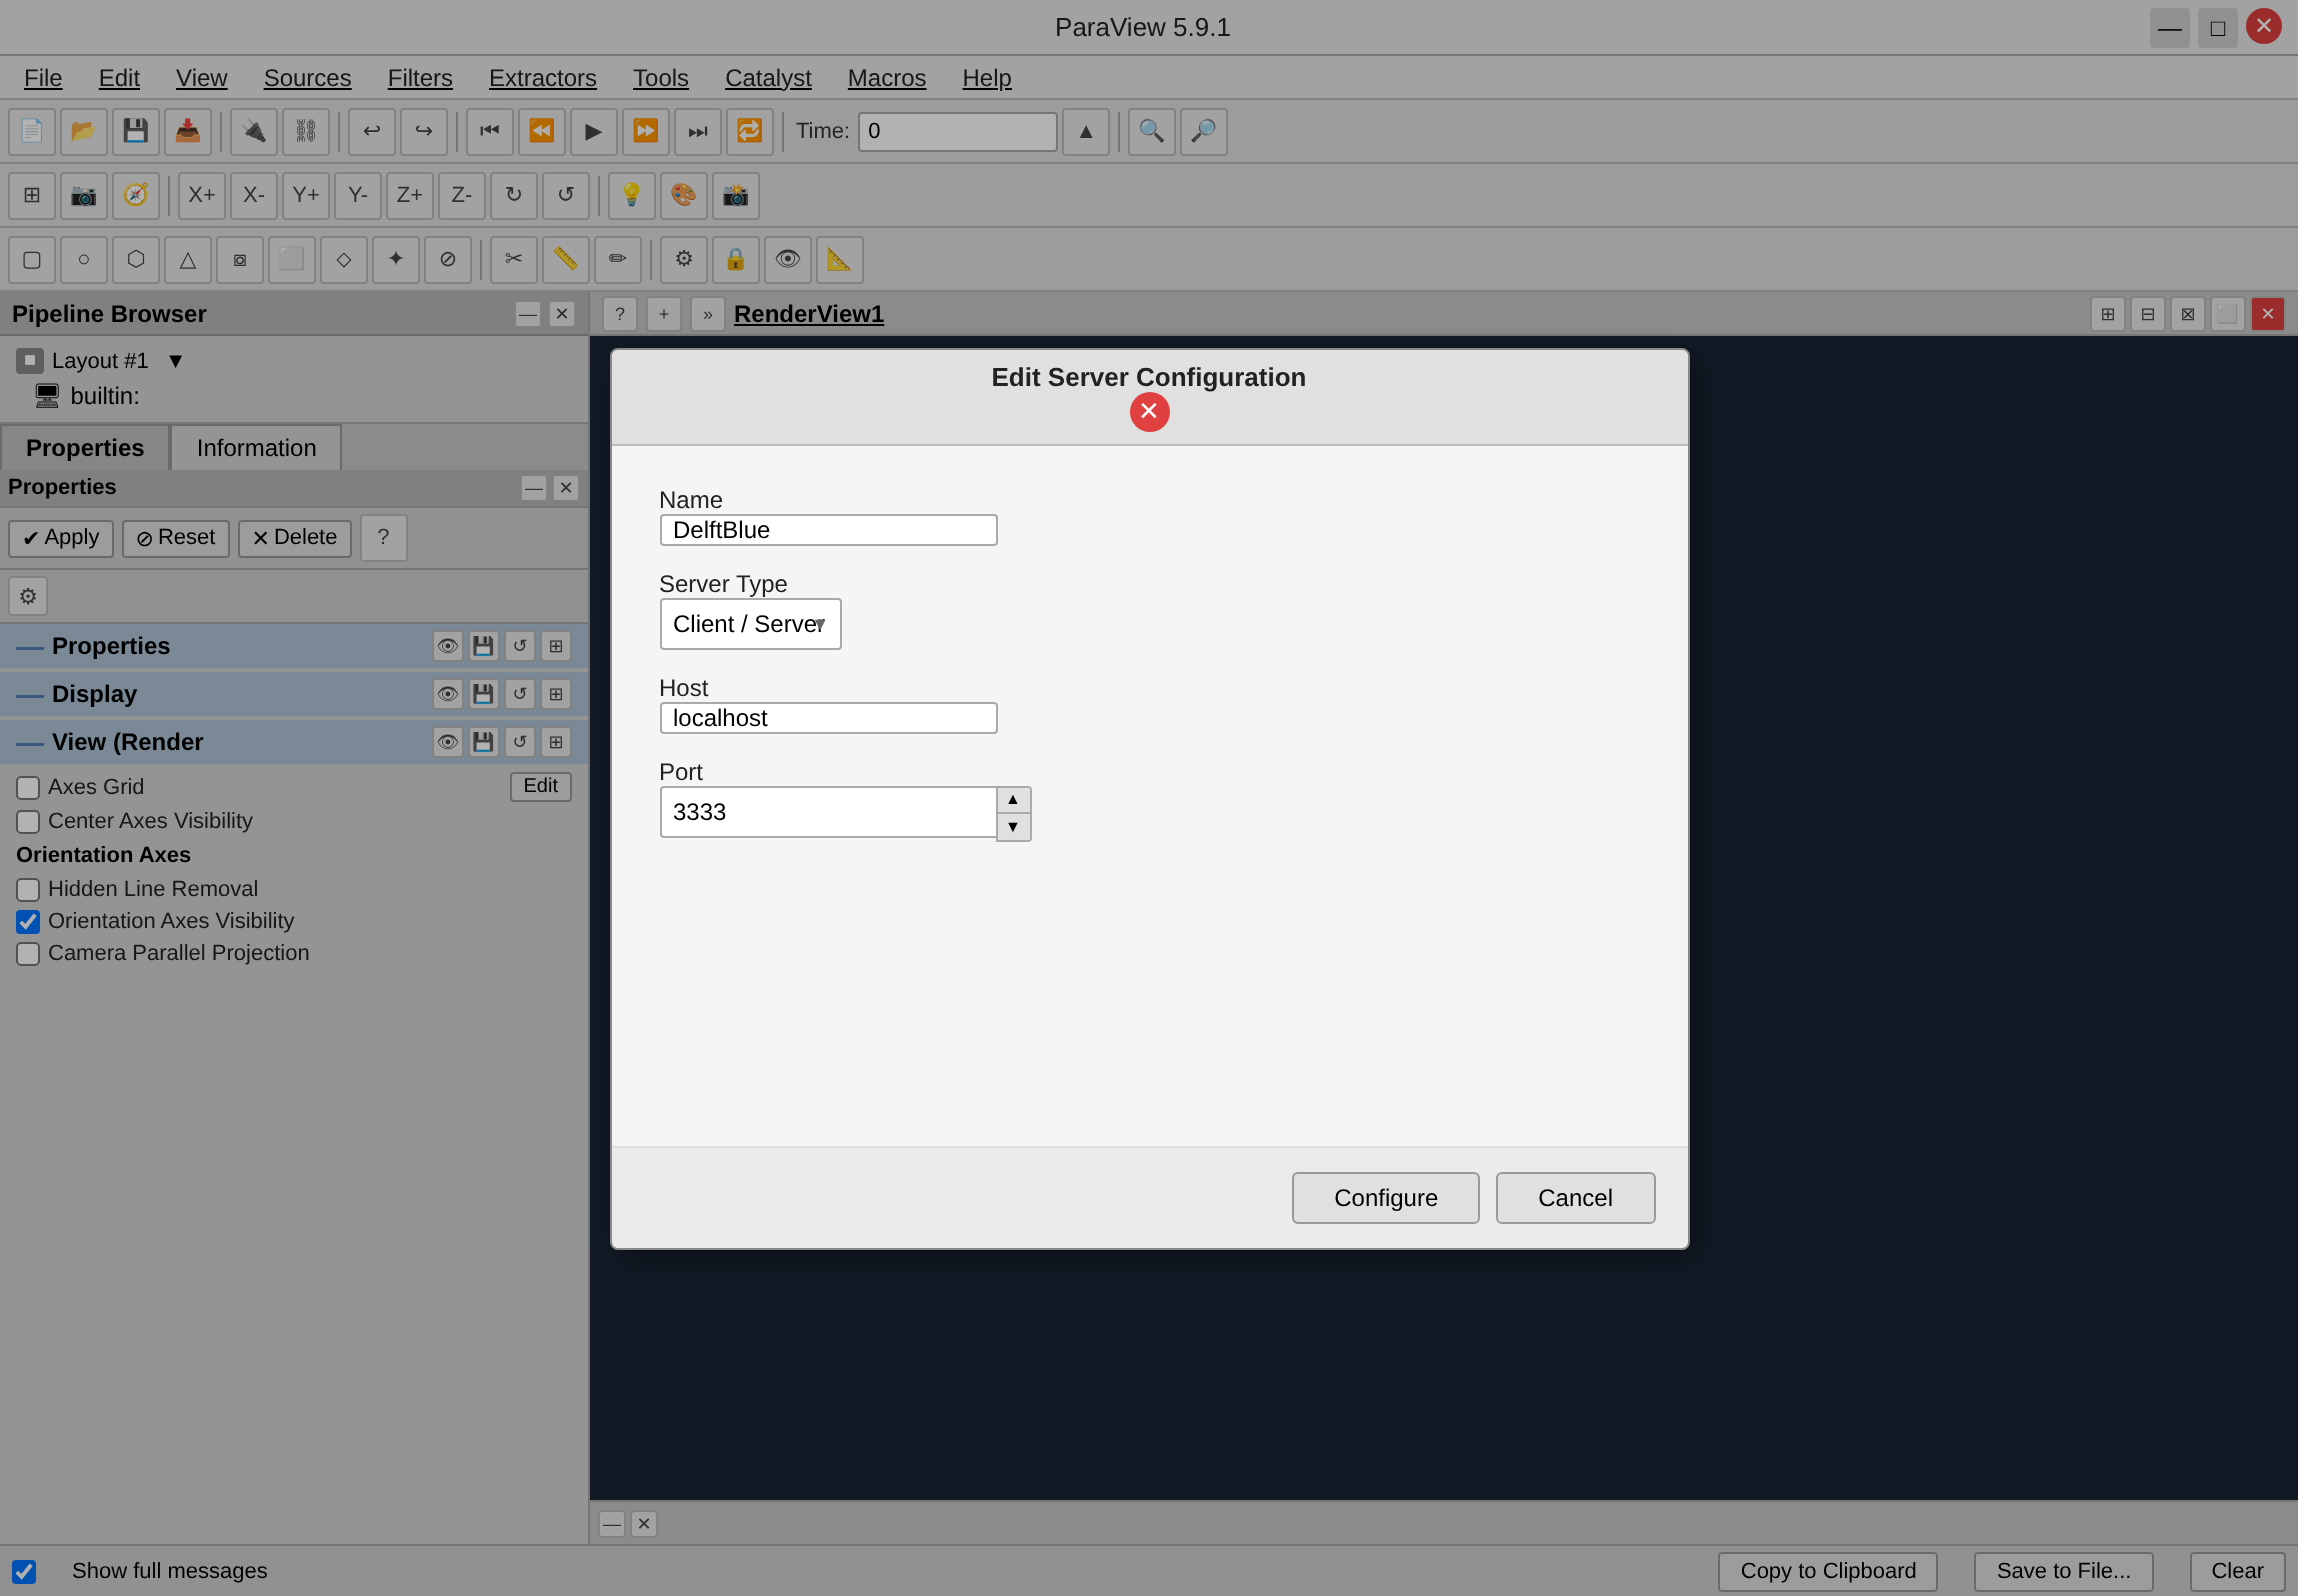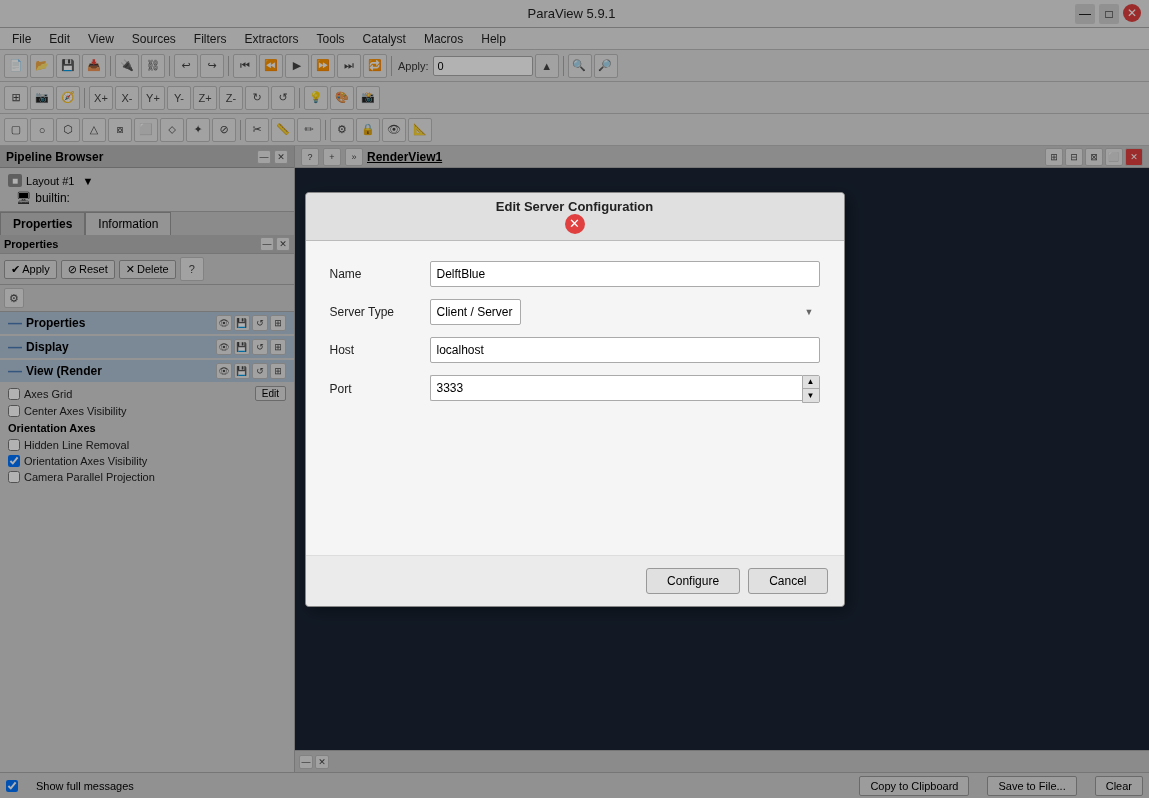--- a/index.html
+++ b/index.html
@@ -22,20 +22,21 @@
 
     
     #menubar {
       background: #e8e8e8;
       height: 22px;
       display: flex;
       align-items: center;
       padding: 0 4px;
       border-bottom: 1px solid #bbb;
       gap: 2px;
+      text-decoration: underline;
     }
     .menu-item { padding: 2px 8px; cursor: pointer; font-size: 12px; color: #222; }
 
     
     .toolbar-row {
       background: #e0e0e0;
       height: 32px;
       display: flex;
       align-items: center;
       padding: 0 4px;
@@ -205,21 +206,21 @@
     #modal-close-btn {
       width: 20px; height: 20px;
       background: #e04040; border: none; border-radius: 50%;
       color: white; font-size: 13px; cursor: pointer;
       display: flex; align-items: center; justify-content: center;
     }
 
     #modal-body { padding: 20px 24px; background: #f5f5f5; }
 
     .form-row {
-      display: flex; align-items: center; margin-bottom: 12px;
+      display: flex; align-items: flex-start; margin-bottom: 12px; flex-direction: column;
     }
     .form-label {
       width: 100px; font-size: 12px; color: #222; font-weight: 500;
     }
     .form-input {
       flex: 1; height: 26px; border: 1px solid #aaa; border-radius: 2px;
       padding: 0 6px; font-size: 12px; background: white;
     }
     .form-select {
       flex: 1; height: 26px; border: 1px solid #aaa; border-radius: 2px;
@@ -301,21 +302,21 @@
   <button class="tb-btn">↩</button>
   <button class="tb-btn">↪</button>
   <div class="tb-sep"></div>
   <button class="tb-btn">⏮</button>
   <button class="tb-btn">⏪</button>
   <button class="tb-btn">▶</button>
   <button class="tb-btn">⏩</button>
   <button class="tb-btn">⏭</button>
   <button class="tb-btn">🔁</button>
   <div class="tb-sep"></div>
-  <span class="tb-label">Apply:</span>
+  <span class="tb-label">Time:</span>
   <input class="tb-input" type="text" value="0" style="width: 100px;">
   <button class="tb-btn">▲</button>
   <div class="tb-sep"></div>
   <button class="tb-btn">🔍</button>
   <button class="tb-btn">🔎</button>
 </div>
 
 <div class="toolbar-row">
   <button class="tb-btn">⊞</button>
   <button class="tb-btn">📷</button>

